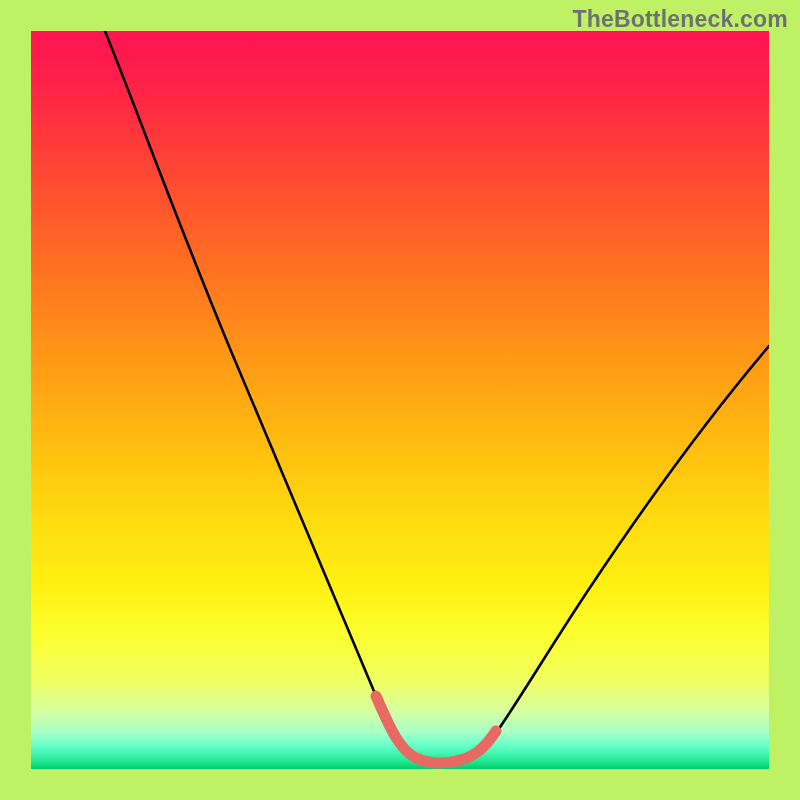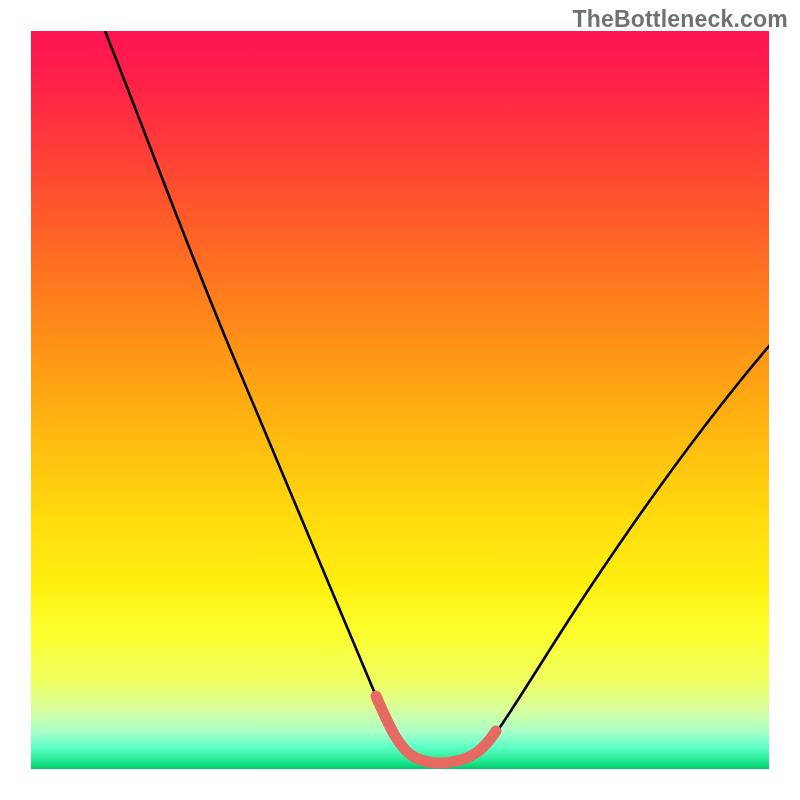--- a/index.html
+++ b/index.html
@@ -7,21 +7,21 @@
     padding: 0;
     width: 800px;
     height: 800px;
     background: #000;
     overflow: hidden;
   }
   .stage {
     position: relative;
     width: 800px;
     height: 800px;
-    background: #ffffff;
+    background: #bef264;
   }
   .gradient {
     position: absolute;
     left: 31px;
     top: 31px;
     width: 738px;
     height: 738px;
     background: linear-gradient(
       to bottom,
       #ff1450 0%,

